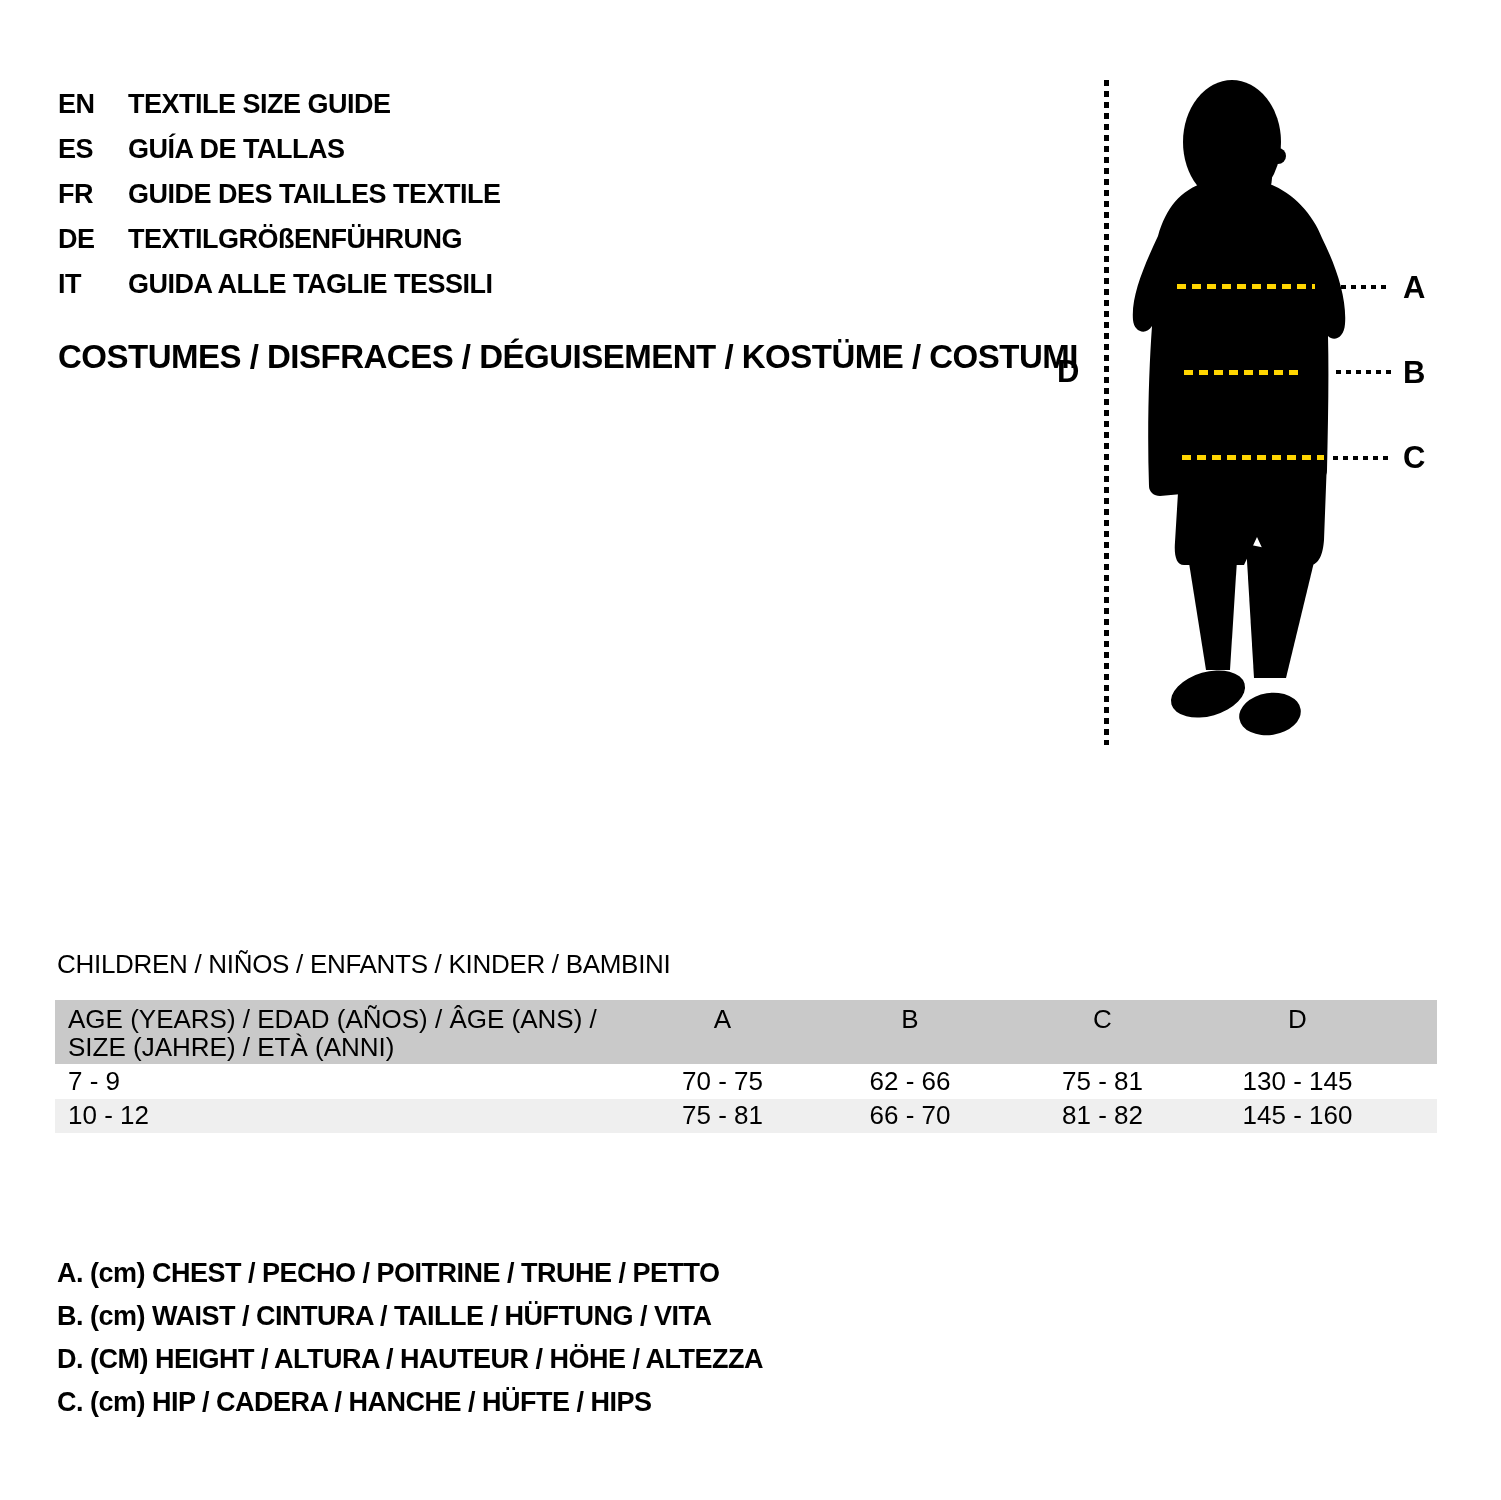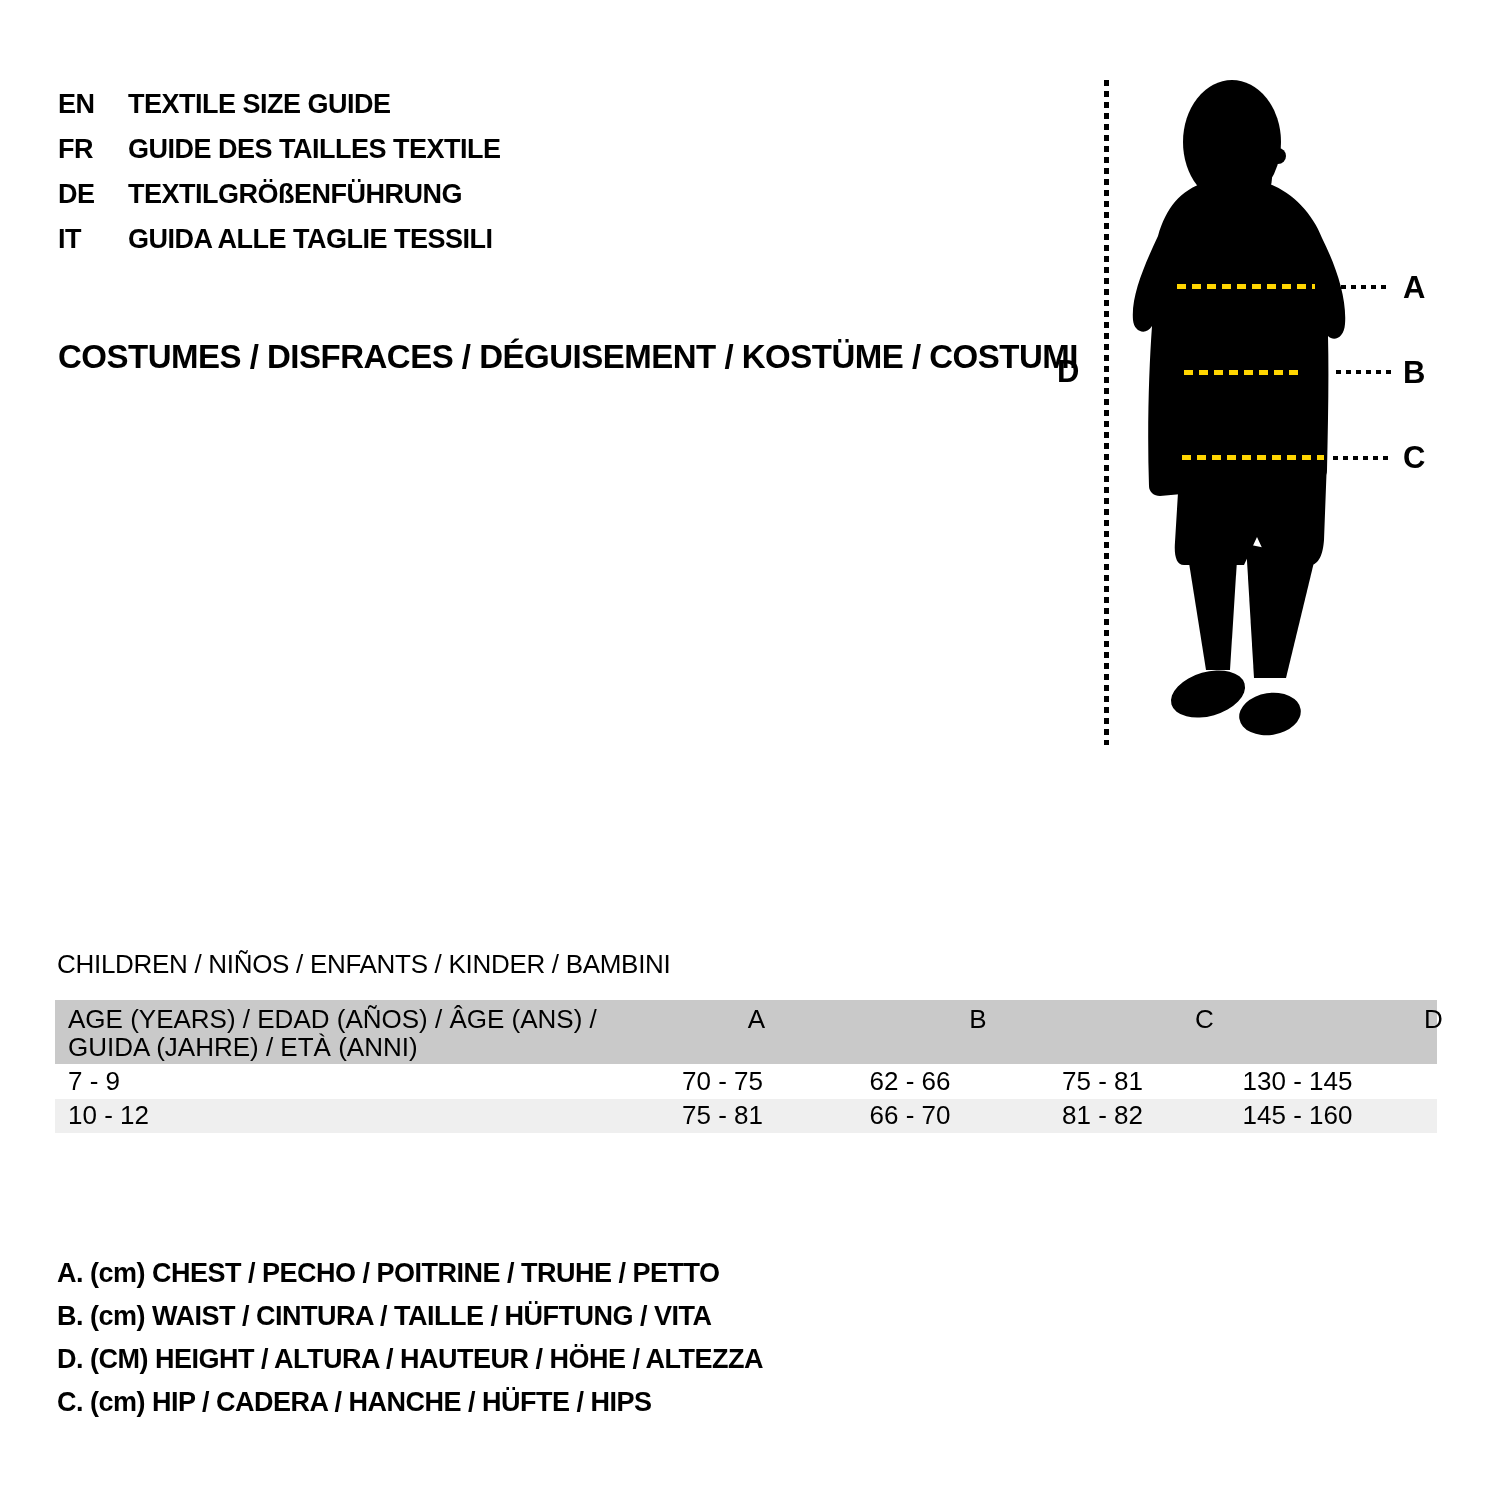--- a/index.html
+++ b/index.html
@@ -44,21 +44,21 @@
   .la { left: 1403px; top: 272px; }
   .lb { left: 1403px; top: 357px; }
   .lc { left: 1403px; top: 442px; }
   .ld { left: 1057px; top: 356px; }
 
   
   .children-title { position: absolute; left: 57px; top: 949px; font-size: 26px; letter-spacing: -0.3px; }
   .size-table { position: absolute; left: 55px; top: 1000px; width: 1382px; font-size: 26px; }
   .thead {
     display: grid; grid-template-columns: 575px 185px 190px 195px 195px 42px;
-    background: #C9C9C9; height: 64px; gap: 34px;
+    background: #C9C9C9; height: 64px;
   }
   .thead .age-h { padding: 5px 0 0 13px; line-height: 28px; }
   .thead .col-h { text-align: center; padding-top: 5px; line-height: 28px; }
   .trow {
     display: grid; grid-template-columns: 575px 185px 190px 195px 195px 42px;
     height: 34.5px; align-items: center;
   }
   .trow.stripe { background: #EFEFEF; }
   .trow .age { padding-left: 13px; }
   .trow .num { text-align: center; }
@@ -69,20 +69,24 @@
 </style>
 </head>
 <body>
 
 <div class="page">
 
   <div class="lang-list">
     <div class="lang-row">
       <span class="lang-code">EN</span>
       <span class="lang-label">TEXTILE SIZE GUIDE</span>
+    </div>
+    <div class="lang-row">
+      <span class="lang-code">ES</span>
+      <span class="lang-label">GUÍA DE TALLAS</span>
     </div>
     <div class="lang-row">
       <span class="lang-code">FR</span>
       <span class="lang-label">GUIDE DES TAILLES TEXTILE</span>
     </div>
     <div class="lang-row">
       <span class="lang-code">DE</span>
       <span class="lang-label">TEXTILGRÖßENFÜHRUNG</span>
     </div>
     <div class="lang-row">
@@ -122,21 +126,21 @@
   <div class="flabel lb">B</div>
   <div class="flabel lc">C</div>
   <div class="flabel ld">D</div>
 
   <div class="children-title">CHILDREN / NIÑOS / ENFANTS / KINDER / BAMBINI</div>
 
   <div class="size-table">
     <div class="thead">
       <div class="age-h">
         <div>AGE (YEARS) / EDAD (AÑOS) / ÂGE (ANS) /</div>
-        <div>GUIDA (JAHRE) / ETÀ (ANNI)</div>
+        <div>SIZE (JAHRE) / ETÀ (ANNI)</div>
       </div>
       <div class="col-h">A</div>
       <div class="col-h">B</div>
       <div class="col-h">C</div>
       <div class="col-h">D</div>
       <div></div>
     </div>
 
     <div class="trow">
       <div class="age">7 - 9</div>

